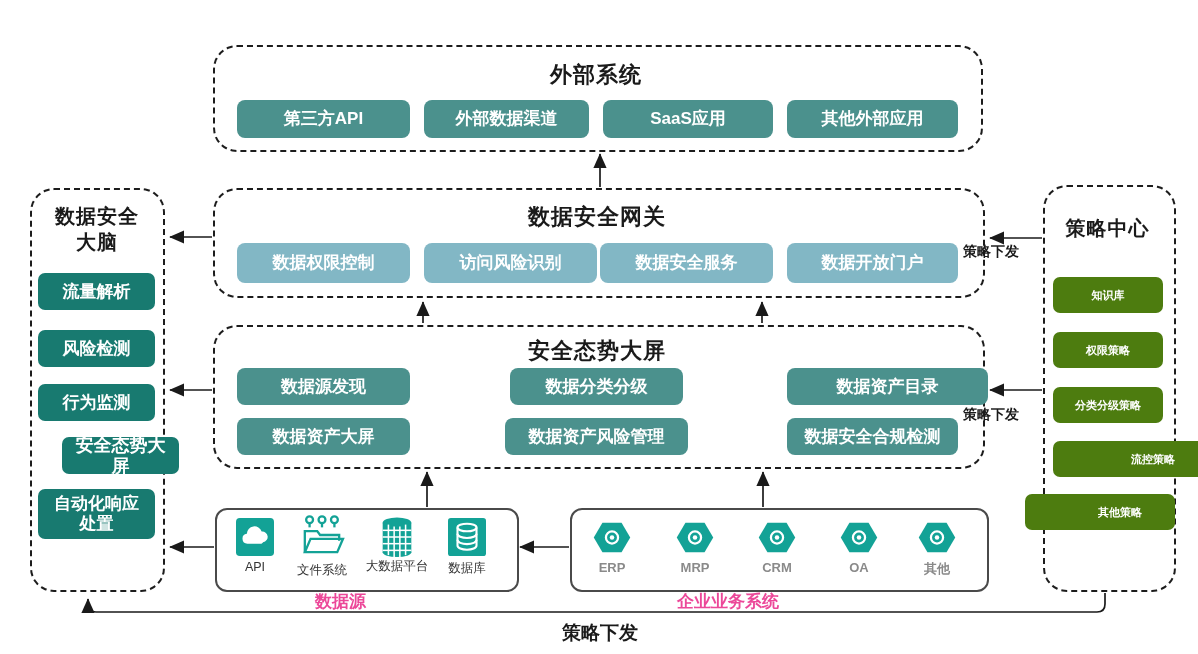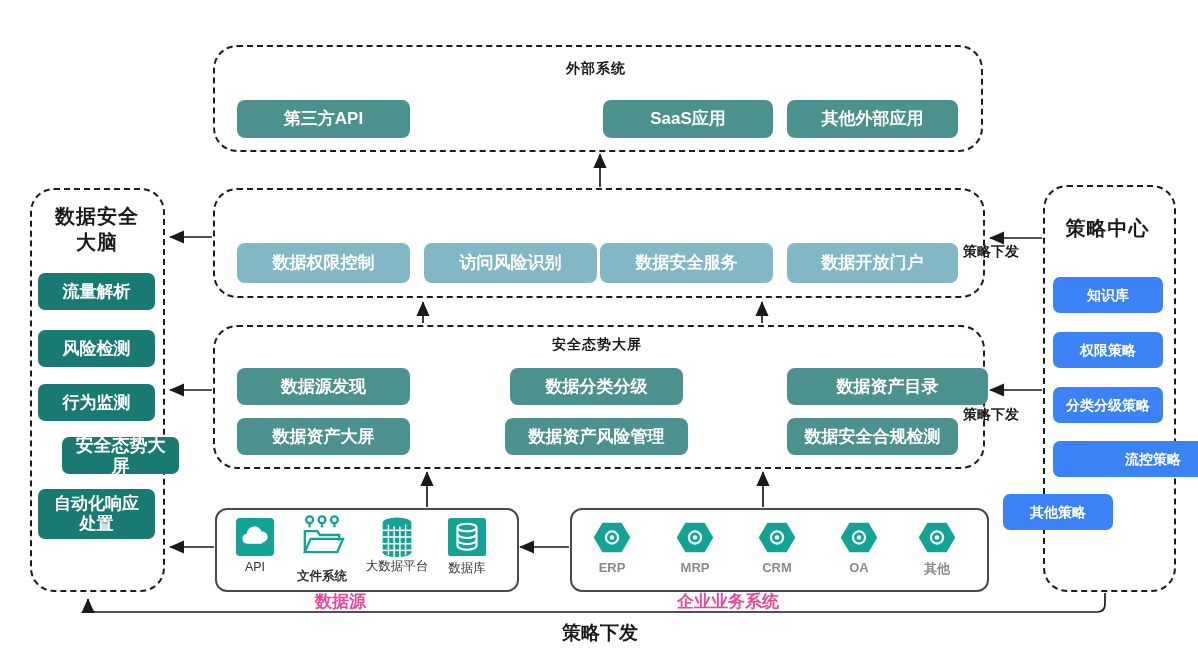--- a/index.html
+++ b/index.html
@@ -8,30 +8,30 @@
     font-family:"Liberation Sans","DejaVu Sans",sans-serif;
   }
   .box-dashed{
     position:absolute;border:2.5px dashed #1c1c1c;border-radius:24px;background:transparent;
   }
   .box-solid{
     position:absolute;border:2px solid #4a4a4a;border-radius:12px;background:#fff;
   }
   .sec-title{
     position:absolute;font-weight:bold;color:#1a1a1a;text-align:center;
-    font-size:14px;letter-spacing:1px;
+    font-size:22px;letter-spacing:1px;
   }
   .chip{
     position:absolute;display:flex;align-items:center;justify-content:center;
     color:#ffffff;font-weight:bold;border-radius:8px;text-align:center;line-height:1.15;
   }
   .chip-teal{background:#4B918D;font-size:17px;}
   .chip-blue{background:#82B7C5;font-size:17px;}
   .chip-dark{background:#187A70;font-size:17px;border-radius:7px;padding:0 9px;box-sizing:border-box;}
-  .chip-cyan{background:#3b82f6;font-size:14px;border-radius:7px;}
+  .chip-cyan{background:#4d7c0f;font-size:11px;border-radius:7px;}
   .src-item{position:absolute;display:flex;flex-direction:column;align-items:center;}
   .src-label{font-size:12.5px;color:#333;margin-top:4px;white-space:nowrap;}
   .biz-label{font-size:13px;font-weight:bold;color:#8a8a8a;margin-top:6px;white-space:nowrap;}
   .group-label{position:absolute;font-weight:bold;color:#ec4899;font-size:17px;text-align:left;white-space:nowrap;}
   .arrow-label{position:absolute;font-weight:bold;color:#1a1a1a;font-size:14px;white-space:nowrap;}
   svg.overlay{position:absolute;left:0;top:0;z-index:1;}
   .layer{position:absolute;left:0;top:0;z-index:2;width:100%;height:100%;pointer-events:none;}
   .layer > *{pointer-events:auto;}
 </style>
 </head>
@@ -59,24 +59,26 @@
       <line x1="1042" y1="390" x2="990" y2="390" marker-end="url(#ah)"></line>
       <path d="M1105,593 L1105,604 Q1105,612 1097,612 L96,612 Q88,612 88,604 L88,599" marker-end="url(#ah)"></path>
     </g>
   </svg>
 
   <div class="layer">
 
     <div class="box-dashed" style="left:213px;top:45px;width:766px;height:103px;"></div>
     <div class="sec-title" style="left:213px;top:60px;width:766px;">外部系统</div>
     <div class="chip chip-teal" style="left:237px;top:100px;width:173px;height:38px;">第三方API</div>
+    <div class="chip chip-teal" style="left:424px;top:100px;width:165px;height:38px;">外部数据渠道</div>
     <div class="chip chip-teal" style="left:603px;top:100px;width:170px;height:38px;">SaaS应用</div>
     <div class="chip chip-teal" style="left:787px;top:100px;width:171px;height:38px;">其他外部应用</div>
 
     <div class="box-dashed" style="left:213px;top:188px;width:768px;height:106px;"></div>
+    <div class="sec-title" style="left:213px;top:202px;width:768px;">数据安全网关</div>
     <div class="chip chip-blue" style="left:237px;top:243px;width:173px;height:40px;">数据权限控制</div>
     <div class="chip chip-blue" style="left:424px;top:243px;width:173px;height:40px;">访问风险识别</div>
     <div class="chip chip-blue" style="left:600px;top:243px;width:173px;height:40px;">数据安全服务</div>
     <div class="chip chip-blue" style="left:787px;top:243px;width:171px;height:40px;">数据开放门户</div>
 
     <div class="box-dashed" style="left:213px;top:325px;width:768px;height:140px;"></div>
     <div class="sec-title" style="left:213px;top:336px;width:768px;">安全态势大屏</div>
     <div class="chip chip-teal" style="left:237px;top:368px;width:173px;height:37px;">数据源发现</div>
     <div class="chip chip-teal" style="left:510px;top:368px;width:173px;height:37px;">数据分类分级</div>
     <div class="chip chip-teal" style="left:787px;top:368px;width:201px;height:37px;">数据资产目录</div>
@@ -91,21 +93,21 @@
     <div class="chip chip-dark" style="left:38px;top:384px;width:117px;height:37px;">行为监测</div>
     <div class="chip chip-dark" style="left:38px;top:437px;width:117px;height:37px;padding:0 5px;font-size:18px;margin-left:24px;">安全态势大屏</div>
     <div class="chip chip-dark" style="left:38px;top:489px;width:117px;height:50px;">自动化响应处置</div>
 
     <div class="box-dashed" style="left:1043px;top:185px;width:129px;height:403px;"></div>
     <div class="sec-title" style="left:1043px;top:215px;width:129px;font-size:20px;">策略中心</div>
     <div class="chip chip-cyan" style="left:1053px;top:277px;width:110px;height:36px;">知识库</div>
     <div class="chip chip-cyan" style="left:1053px;top:332px;width:110px;height:36px;">权限策略</div>
     <div class="chip chip-cyan" style="left:1053px;top:387px;width:110px;height:36px;">分类分级策略</div>
     <div class="chip chip-cyan" style="left:1053px;top:441px;width:110px;height:36px;padding-left:45px;">流控策略</div>
-    <div class="chip chip-cyan" style="left:1003px;top:494px;width:110px;height:36px;">其他策略</div>
+    <div class="chip chip-cyan" style="left:1025px;top:494px;width:110px;height:36px;padding-left:40px;">其他策略</div>
 
     <div class="box-solid" style="left:215px;top:508px;width:300px;height:80px;"></div>
 
     <div class="src-item" style="left:222px;top:518px;width:66px;">
       <svg width="38" height="38" viewBox="0 0 40 40">
         <rect x="0" y="0" width="40" height="40" rx="4" fill="#13A296"></rect>
         <path d="M12 27a5.2 5.2 0 0 1-.6-10.36A8 8 0 0 1 27 14.3 5.6 5.6 0 0 1 28.5 25.4c-.4.9-1.4 1.6-2.6 1.6z" fill="#ffffff"></path>
       </svg>
       <div class="src-label">API</div>
     </div>
@@ -116,21 +118,21 @@
           <circle cx="11" cy="6" r="3.6"></circle>
           <circle cx="24" cy="6" r="3.6"></circle>
           <circle cx="37" cy="6" r="3.6"></circle>
           <line x1="11" y1="10" x2="11" y2="14"></line>
           <line x1="24" y1="10" x2="24" y2="14"></line>
           <line x1="37" y1="10" x2="37" y2="14"></line>
           <path d="M6 40 V18 h13 l3 4 h20 v6"></path>
           <path d="M6 40 l6-14 h34 l-6 14 z"></path>
         </g>
       </svg>
-      <div class="src-label" style="margin-top:12px;font-weight:bold;">文件系统</div>
+      <div class="src-label" style="margin-top:6px;">文件系统</div>
     </div>
 
     <div class="src-item" style="left:364px;top:516px;width:66px;">
       <svg width="40" height="42" viewBox="0 0 40 44">
         <ellipse cx="20" cy="38" rx="15" ry="5" fill="#13A296"></ellipse>
         <rect x="5" y="7" width="30" height="31" fill="#13A296"></rect>
         <ellipse cx="20" cy="7" rx="15" ry="5.5" fill="#13A296"></ellipse>
         <g stroke="#ffffff" stroke-width="1.6" fill="none">
           <line x1="11" y1="9" x2="11" y2="41"></line>
           <line x1="17" y1="11" x2="17" y2="43"></line>

